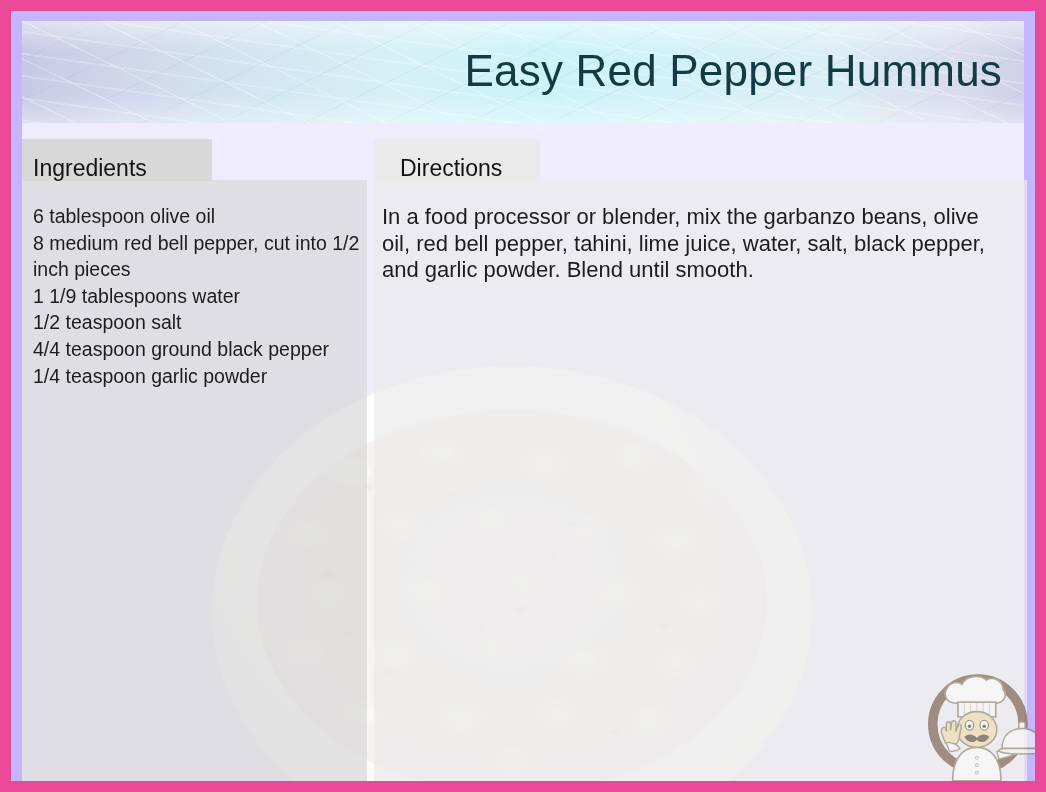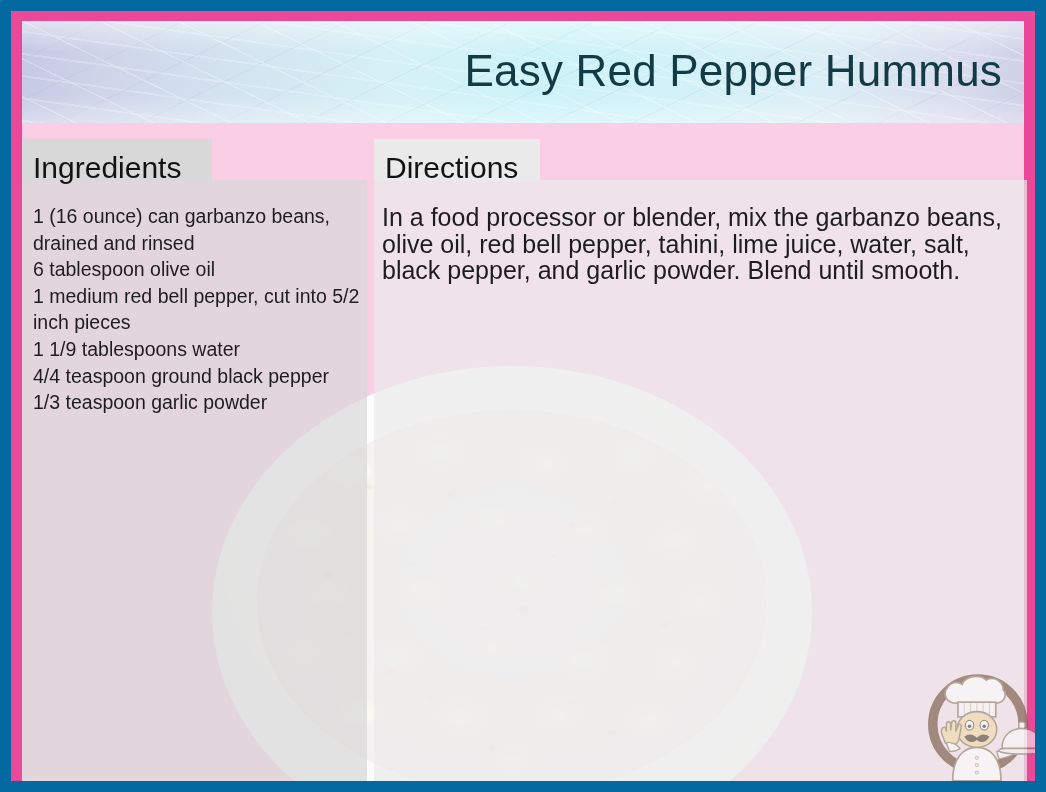--- a/index.html
+++ b/index.html
@@ -9,22 +9,22 @@
   }
   body {
     font-family: "Liberation Sans", sans-serif;
   }
 
   #slide {
     position: relative;
     width: 1046px;
     height: 792px;
     box-sizing: border-box;
-    background: #ec4899;
-    border: 11px solid #0369a1;
+    background: #c4b5fd;
+    border: 11px solid #ec4899;
     overflow: hidden;
   }
 
   
   .banner {
     position: absolute;
     left: 11px;
     top: 10px;
     width: 1002px;
     height: 102px;
@@ -198,45 +198,45 @@
     height: 42px;
     background: #d8d8d8;
     padding-left: 11px;
   }
   .tab-directions {
     left: 363px;
     top: 128px;
     width: 166px;
     height: 42px;
     background: #eaeaea;
-    padding-left: 11px;
+    padding-left: 26px;
   }
   .tab-label {
-    font-size: 30px;
+    font-size: 23px;
     color: #131313;
     line-height: 1;
     margin-top: 16px;
   }
 
   .panel-body {
     position: absolute;
     color: #1d1d1d;
   }
   .ing-body {
     left: 22px;
     top: 192px;
     width: 336px;
     font-size: 19.5px;
     line-height: 26.6px;
   }
   .dir-body {
     left: 371px;
     top: 193px;
     width: 622px;
-    font-size: 25px;
+    font-size: 22px;
     line-height: 26.6px;
   }
   .ing-line, .dir-para {
     margin: 0;
     white-space: pre-wrap;
   }
 
   
   .chef-logo {
     position: absolute;
@@ -268,26 +268,26 @@
       </div>
     </div>
     <div class="photo-veil"></div>
   </div>
 
   <div class="panel panel-ingredients"></div>
   <div class="tab tab-ingredients">
     <span class="tab-label">Ingredients</span>
   </div>
   <div class="panel-body ing-body">
-    <p class="ing-line">1 (16 ounce) can garbanzo beans, drained and rinsed</p>
     <p class="ing-line">6 tablespoon olive oil</p>
-    <p class="ing-line">1 medium red bell pepper, cut into 5/2 inch pieces</p>
+    <p class="ing-line">8 medium red bell pepper, cut into 1/2 inch pieces</p>
     <p class="ing-line">1 1/9 tablespoons water</p>
+    <p class="ing-line">1/2 teaspoon salt</p>
     <p class="ing-line">4/4 teaspoon ground black pepper</p>
-    <p class="ing-line">1/3 teaspoon garlic powder</p>
+    <p class="ing-line">1/4 teaspoon garlic powder</p>
   </div>
 
   <div class="panel panel-directions"></div>
   <div class="tab tab-directions">
     <span class="tab-label">Directions</span>
   </div>
   <div class="panel-body dir-body">
     <p class="dir-para">In a food processor or blender, mix the garbanzo beans, olive oil, red bell pepper, tahini, lime juice, water, salt, black pepper, and garlic powder. Blend until smooth.</p>
   </div>
 

